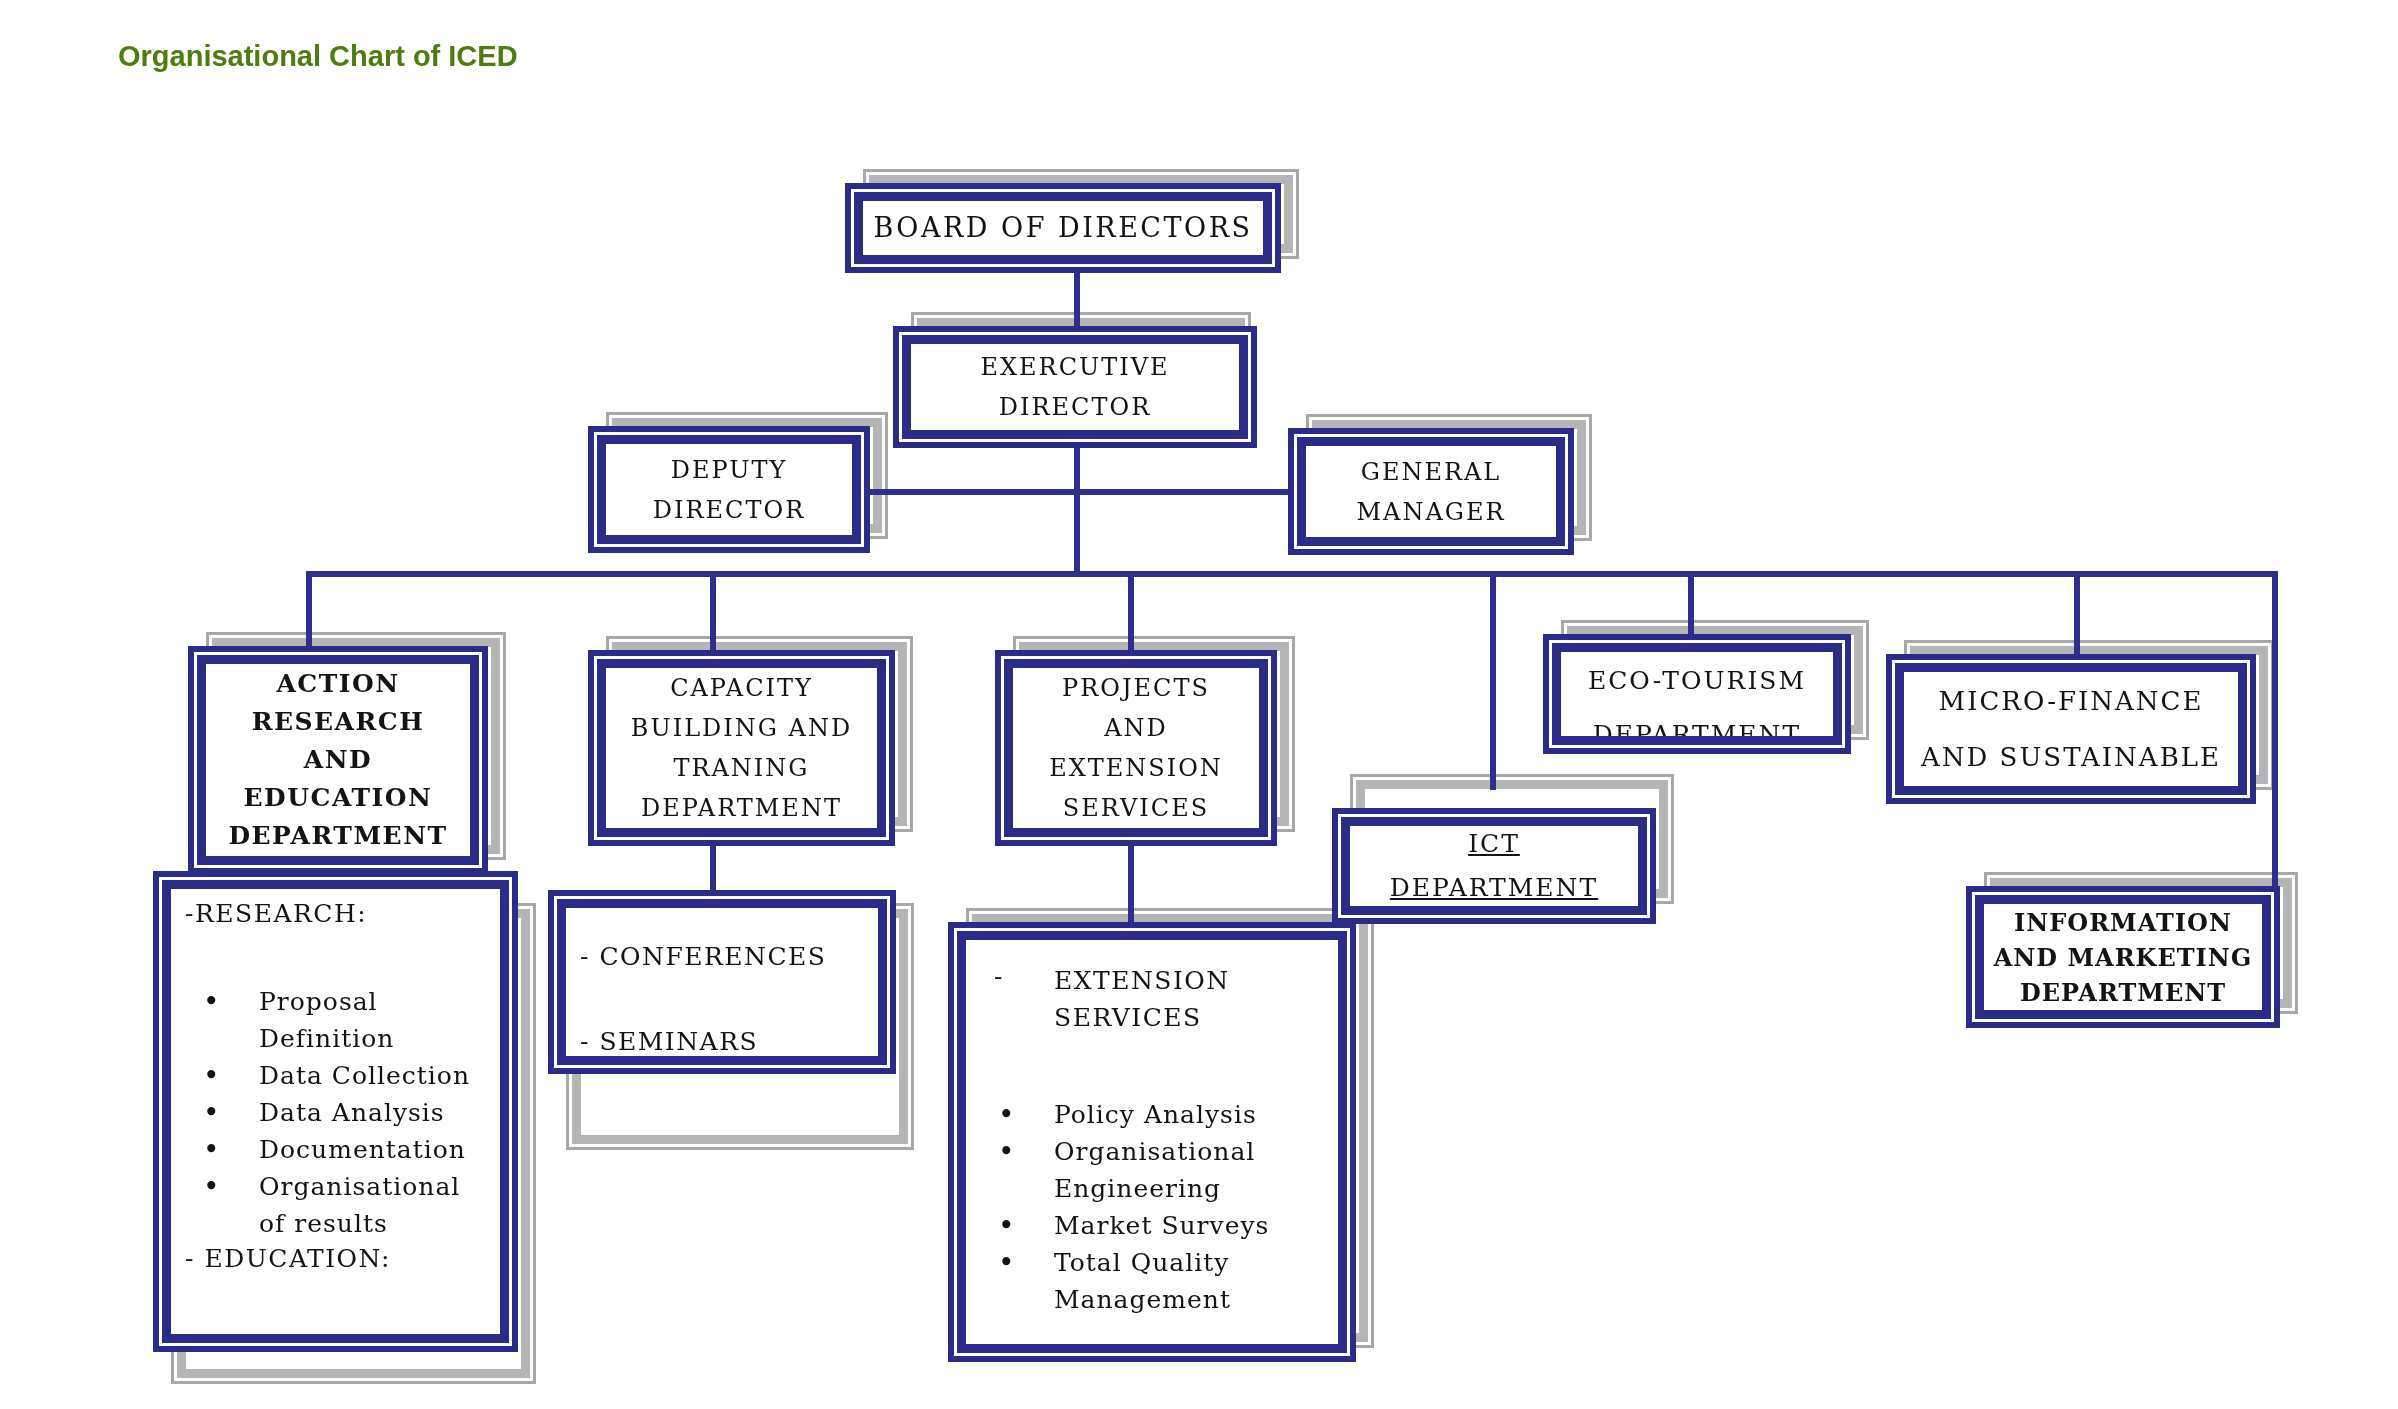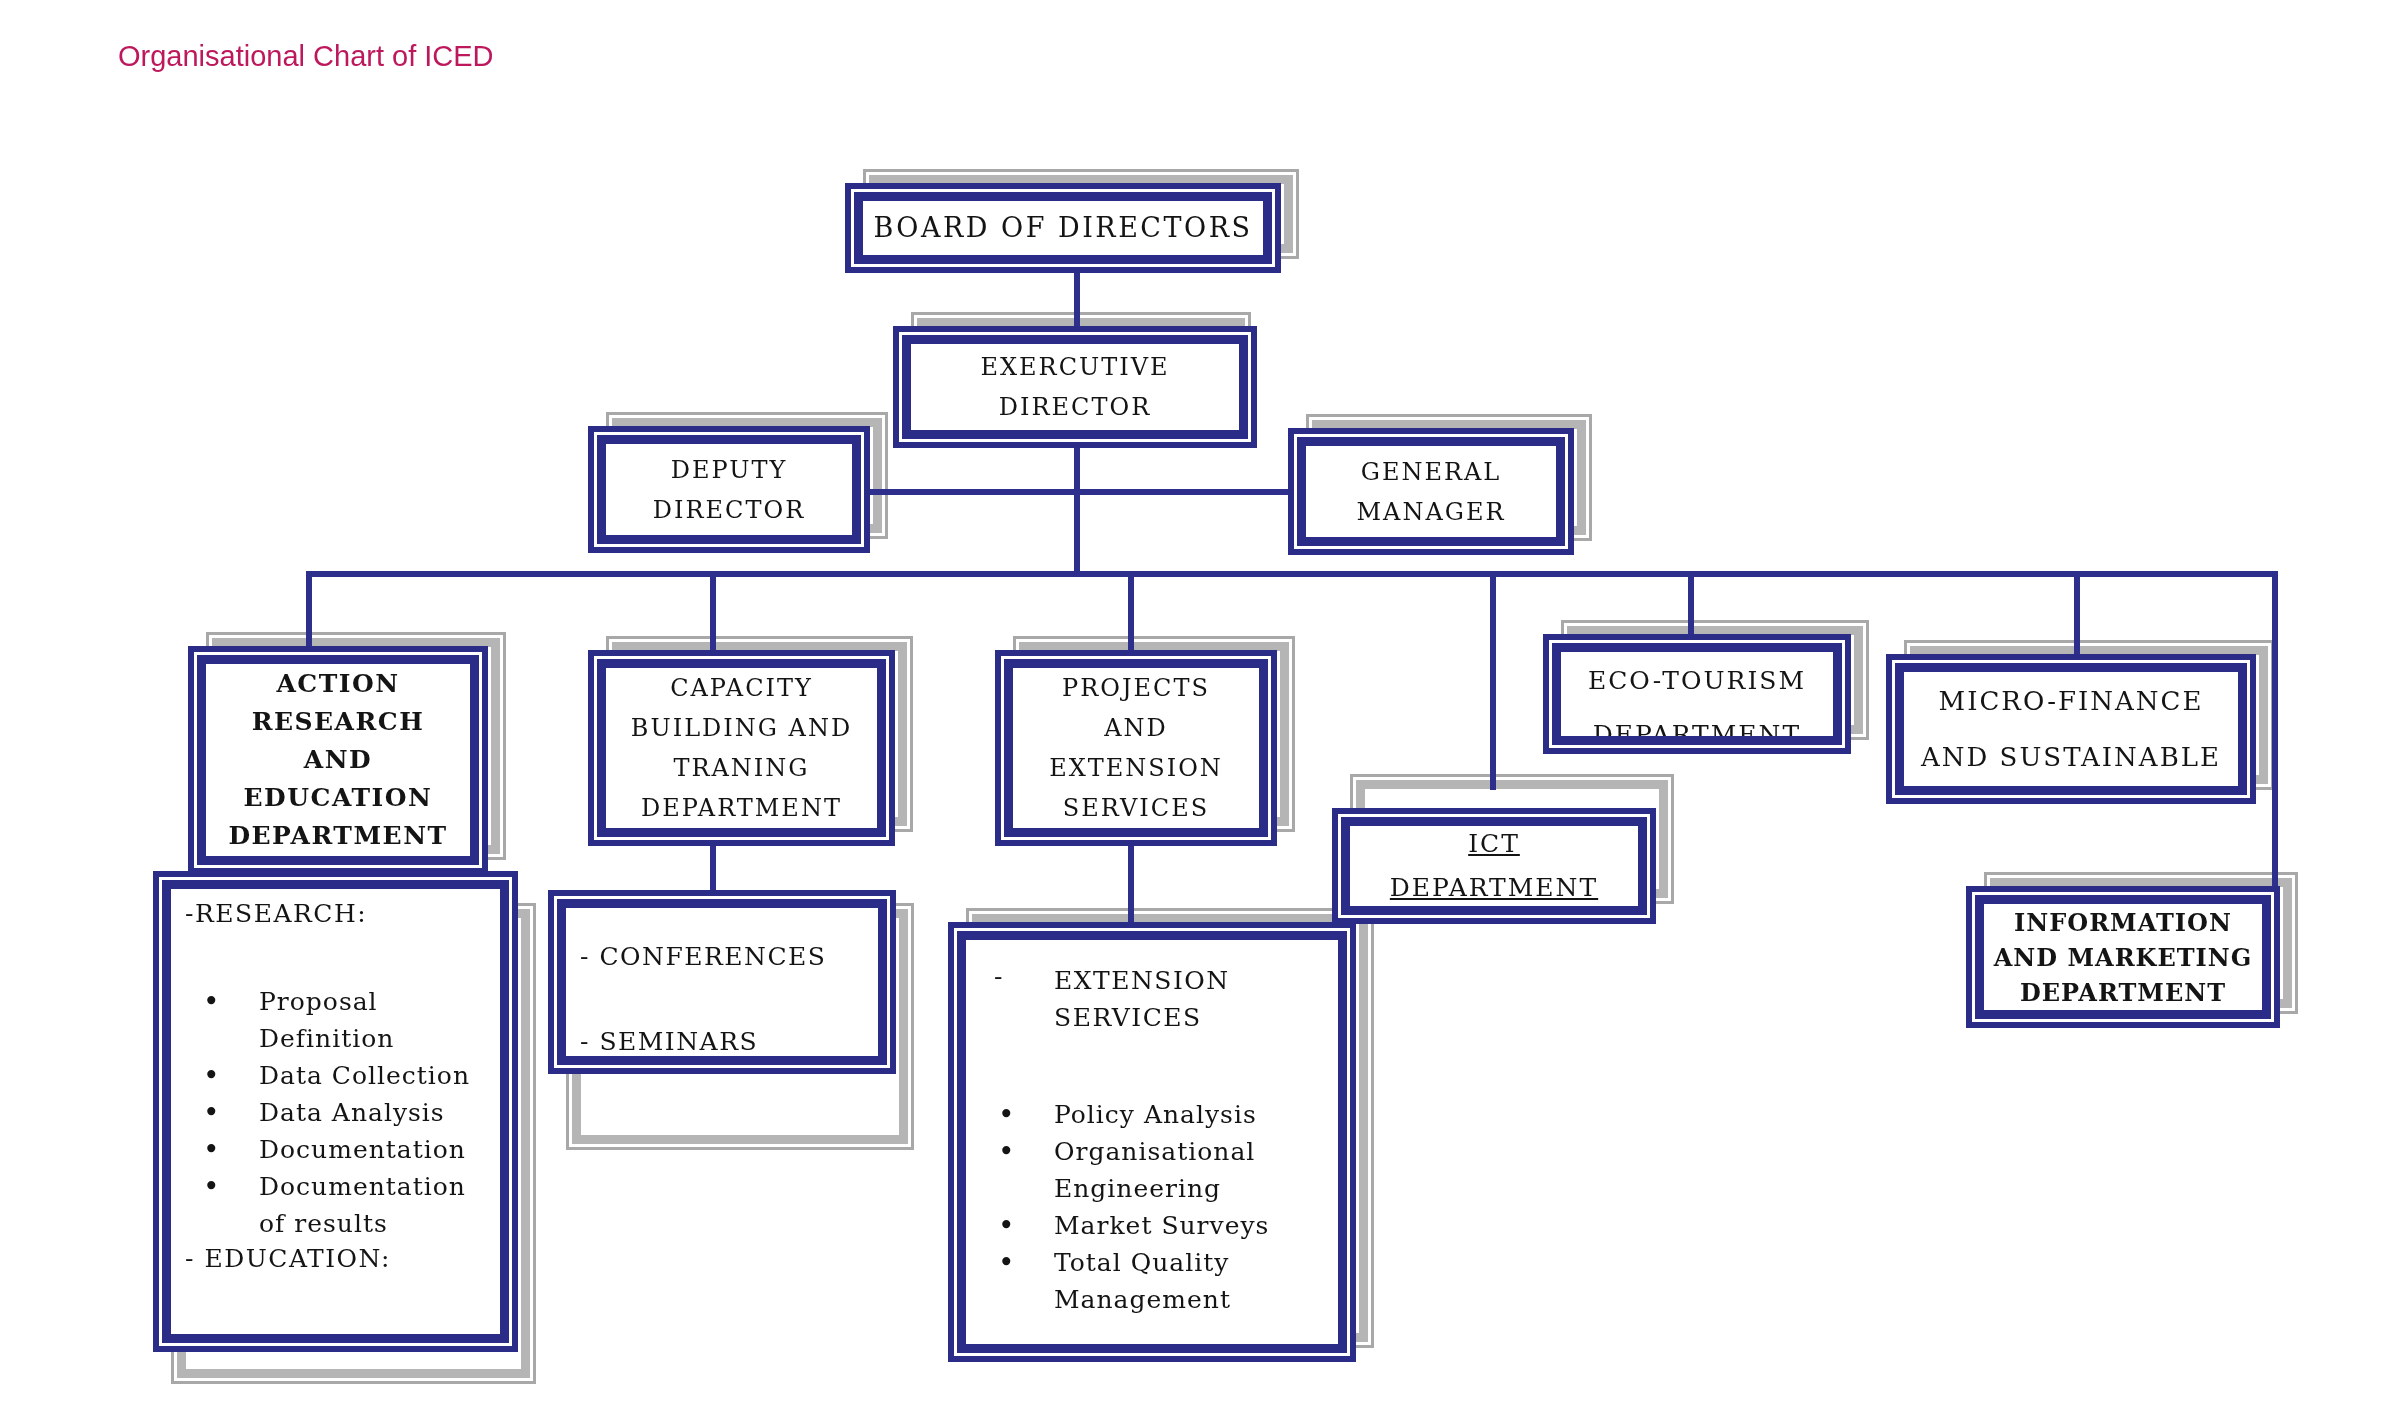--- a/index.html
+++ b/index.html
@@ -14,21 +14,21 @@
     position:relative;
     width:2398px;height:1409px;
     background:#ffffff;
     overflow:hidden;
     font-family:"DejaVu Serif","Liberation Serif",serif;
     color:var(--ink);
   }
   .page-title{
     position:absolute;left:118px;top:40px;
     font-family:"Liberation Sans","DejaVu Sans",sans-serif;
-    font-weight:400;font-size:29px;color:#be185d;
+    font-weight:700;font-size:29px;color:#4d7c0f;
   }
   
   .shadow{
     position:absolute;box-sizing:border-box;
     background:#fff;
     border:3px solid var(--shadow-border);
     box-shadow:inset 0 0 0 3px #ffffff, inset 0 0 0 12px var(--shadow-band);
     z-index:1;
   }
   
@@ -205,21 +205,21 @@
 
   <div class="node" style="left:153px;top:871px;width:365px;height:481px;">
     <div class="inner inner-detail">
       <div class="detail-pad">
         <div class="d-head">-RESEARCH:</div>
         <ul class="blist research-list">
           <li>Proposal Definition</li>
           <li>Data Collection</li>
           <li>Data Analysis</li>
           <li>Documentation</li>
-          <li>Documentation of results</li>
+          <li>Organisational of results</li>
         </ul>
         <div class="d-head research-foot">- EDUCATION:</div>
       </div>
     </div>
   </div>
 
   <div class="node" style="left:548px;top:890px;width:348px;height:184px;">
     <div class="inner inner-detail">
       <div class="detail-pad">
         <div class="conf-line1">- CONFERENCES</div>

